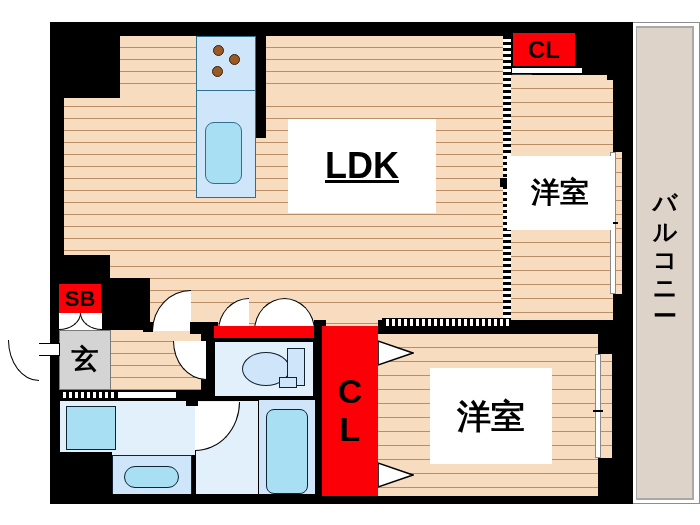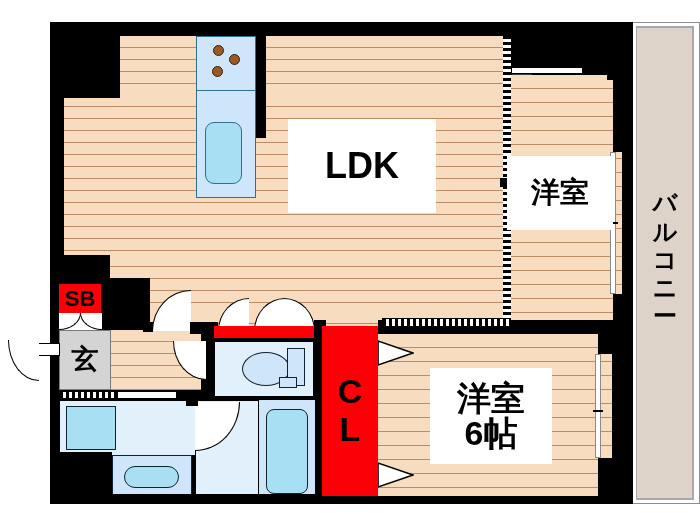--- a/index.html
+++ b/index.html
@@ -87,20 +87,23 @@
   <div class="abs wet2" style="left:196px;top:36px;width:60px;height:162px;border:1px solid #2f6f8f;"></div>
   <div class="line" style="left:196px;top:90px;width:60px;height:1px;background:#2f6f8f;"></div>
   <div class="burner" style="left:213px;top:45px;width:9px;height:9px;"></div>
   <div class="burner" style="left:229px;top:54px;width:9px;height:9px;"></div>
   <div class="burner" style="left:212px;top:66px;width:9px;height:9px;"></div>
   <div class="abs tub" style="left:205px;top:122px;width:37px;height:62px;border:1.5px solid #2f6f8f;border-radius:9px;"></div>
 
   <div class="abs wall" style="left:256px;top:36px;width:10px;height:102px;"></div>
 
   <div class="abs wall" style="left:511px;top:22px;width:122px;height:60px;"></div>
+  <div class="redlbl" style="left:513px;top:33px;width:62px;height:33px;font-size:24px;">
+    <span>CL</span>
+  </div>
 
   <div class="abs white" style="left:511px;top:67px;width:72px;height:7px;border:1px solid #000;"></div>
   <div class="abs" style="left:510px;top:74px;width:24px;height:30px;">
     <svg width="24" height="30" viewBox="0 0 24 30">
       <polygon points="1,0 23,0 12,30" fill="#ffffff" stroke="#000000" stroke-width="1.6"></polygon>
     </svg>
   </div>
 
   <div class="abs tatami" style="left:511px;top:75px;width:111px;height:245px;"></div>
   <div class="abs wall" style="left:607px;top:22px;width:26px;height:58px;"></div>
@@ -201,20 +204,19 @@
       <svg width="36" height="26" viewBox="0 0 36 26">
       <polygon points="0,1 0,25 35,13" fill="#ffffff" stroke="#000000" stroke-width="1.6"></polygon>
     </svg>
   </div>
 
   <div class="abs white" style="left:595px;top:354px;width:6px;height:104px;border:1px solid #8a8a8a;"></div>
   <div class="line" style="left:593px;top:410px;width:10px;height:2px;"></div>
 
   <div class="lbl" style="left:430px;top:368px;width:122px;height:96px;font-size:34px;">
     <span>洋室</span>
-    <span>6帖</span>
-  </div>
-
-  <div class="lbl" style="left:288px;top:119px;width:148px;height:94px;font-size:36px;">
+  </div>
+
+  <div class="lbl" style="left:288px;top:119px;width:148px;height:94px;font-size:36px;text-decoration:underline;">
     <span>LDK</span>
   </div>
 
 </div>
 
 </body></html>

